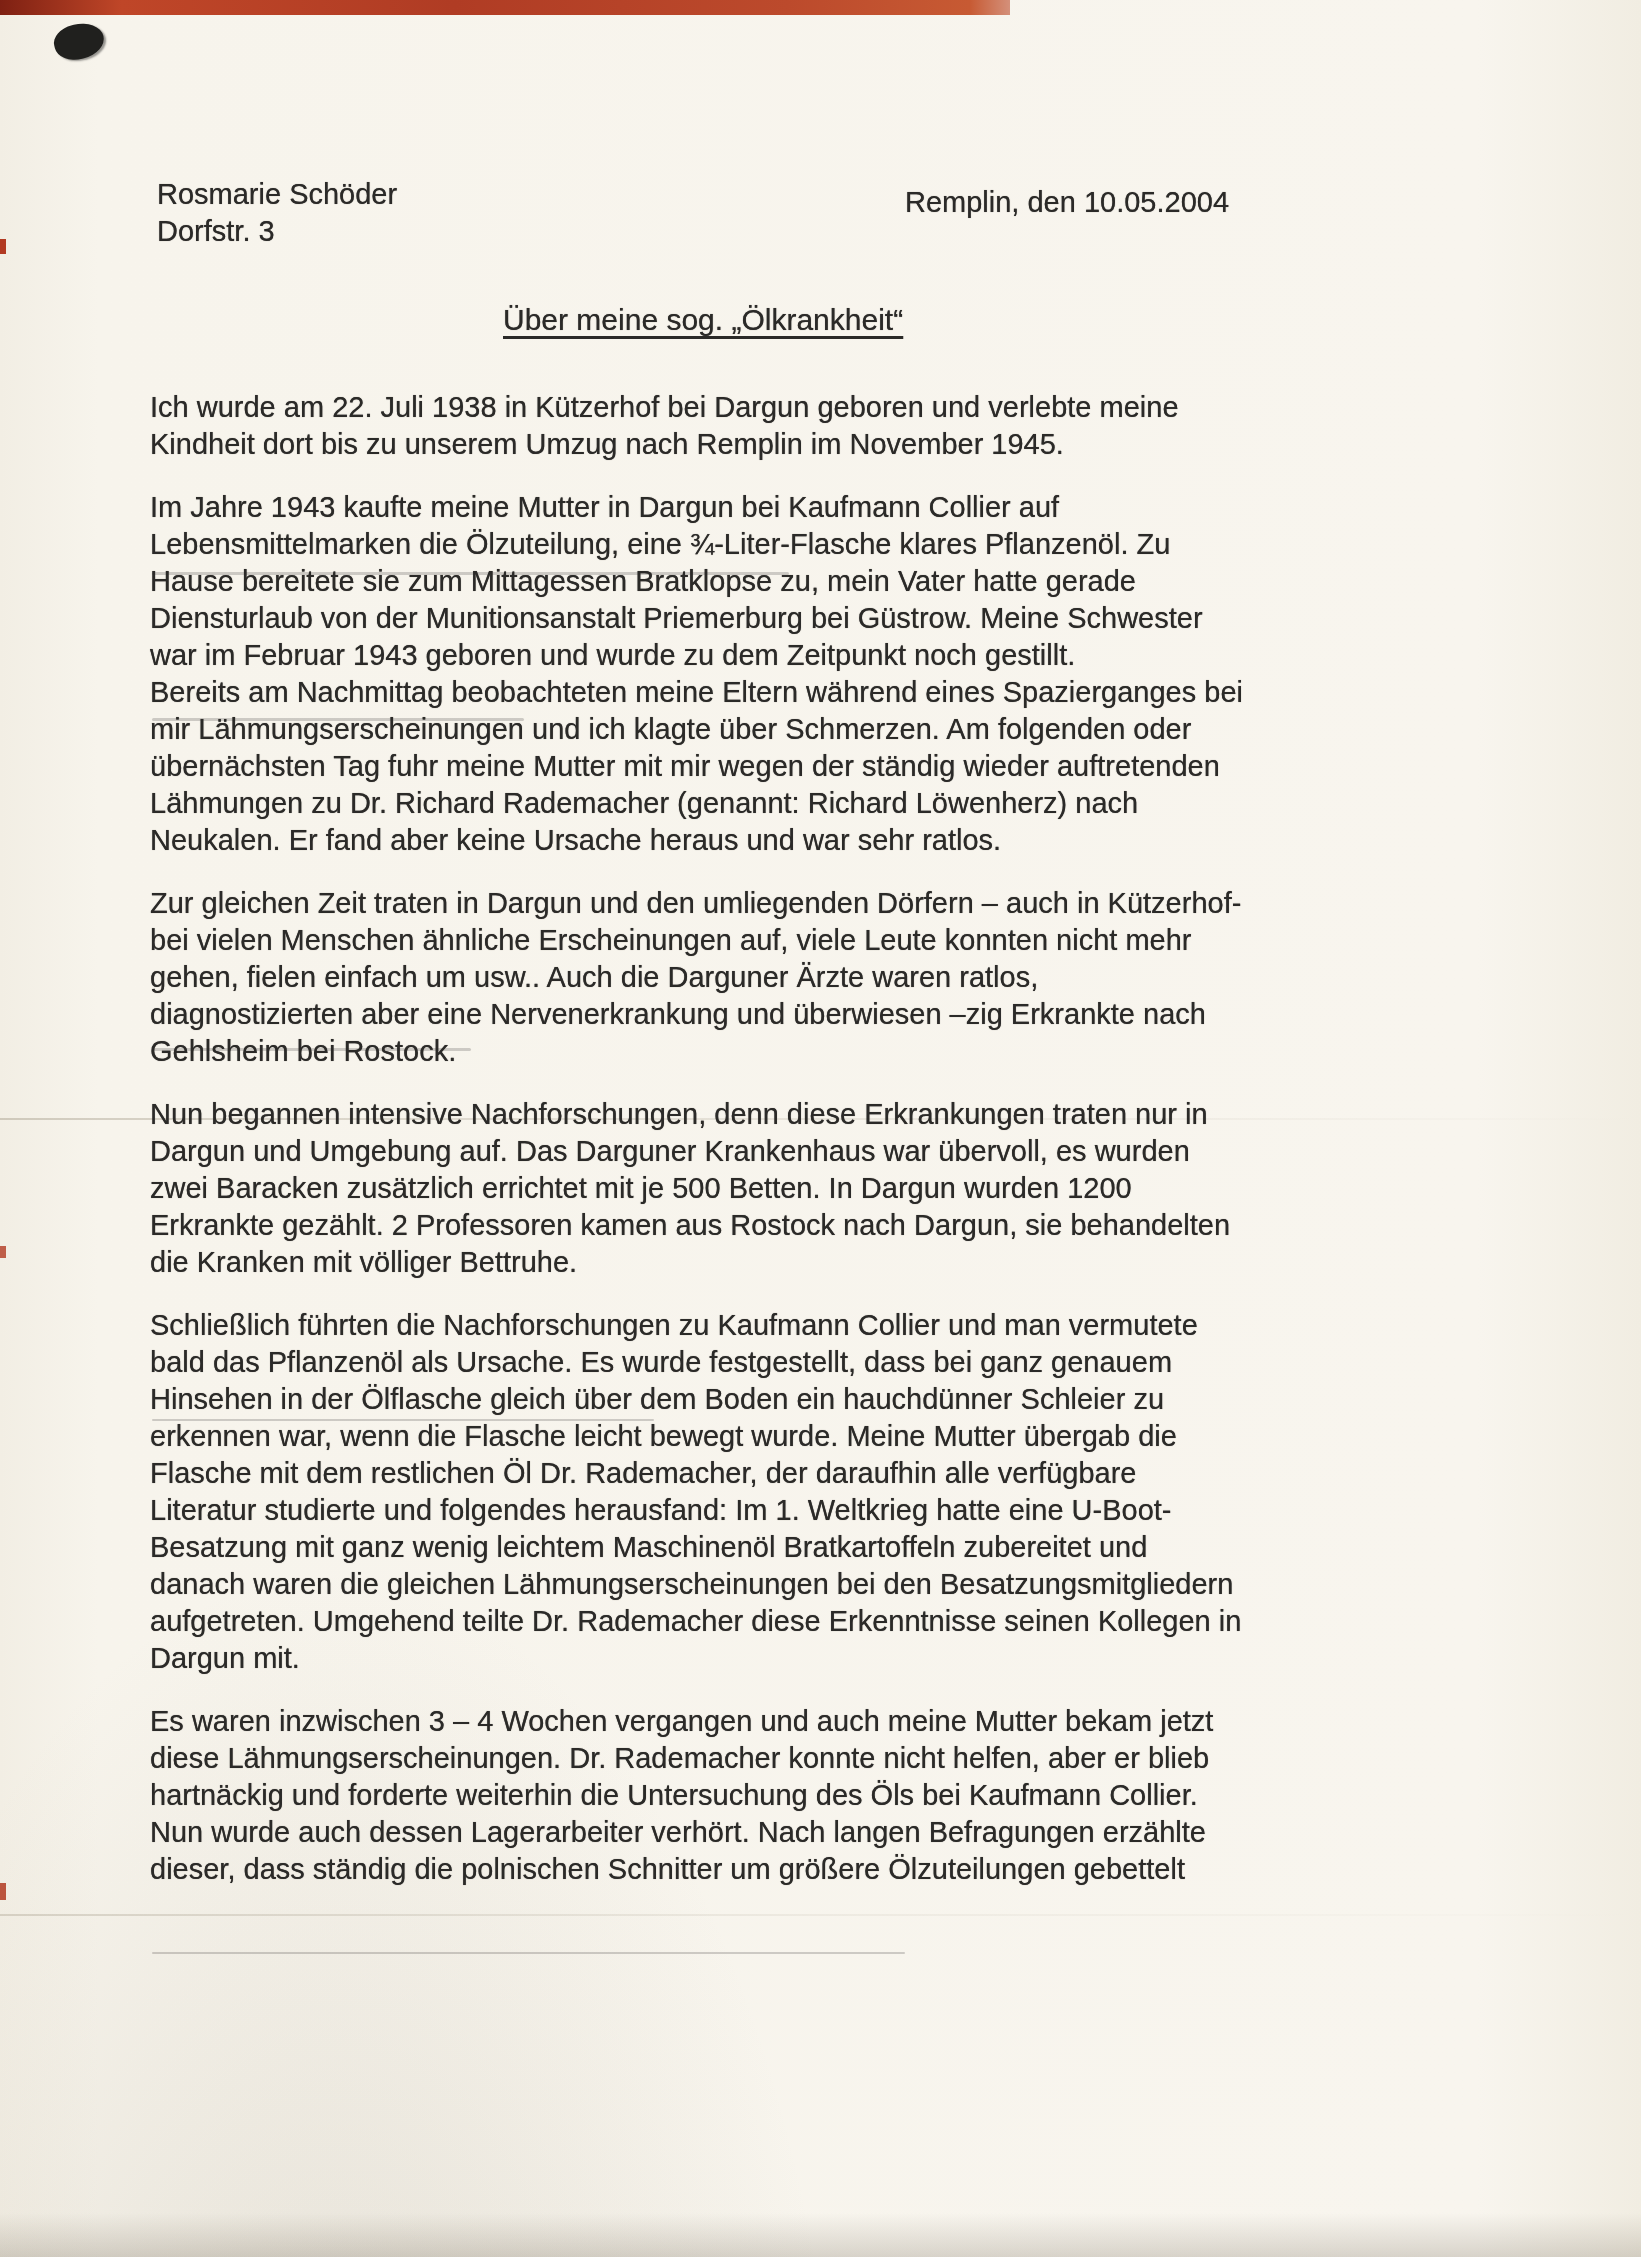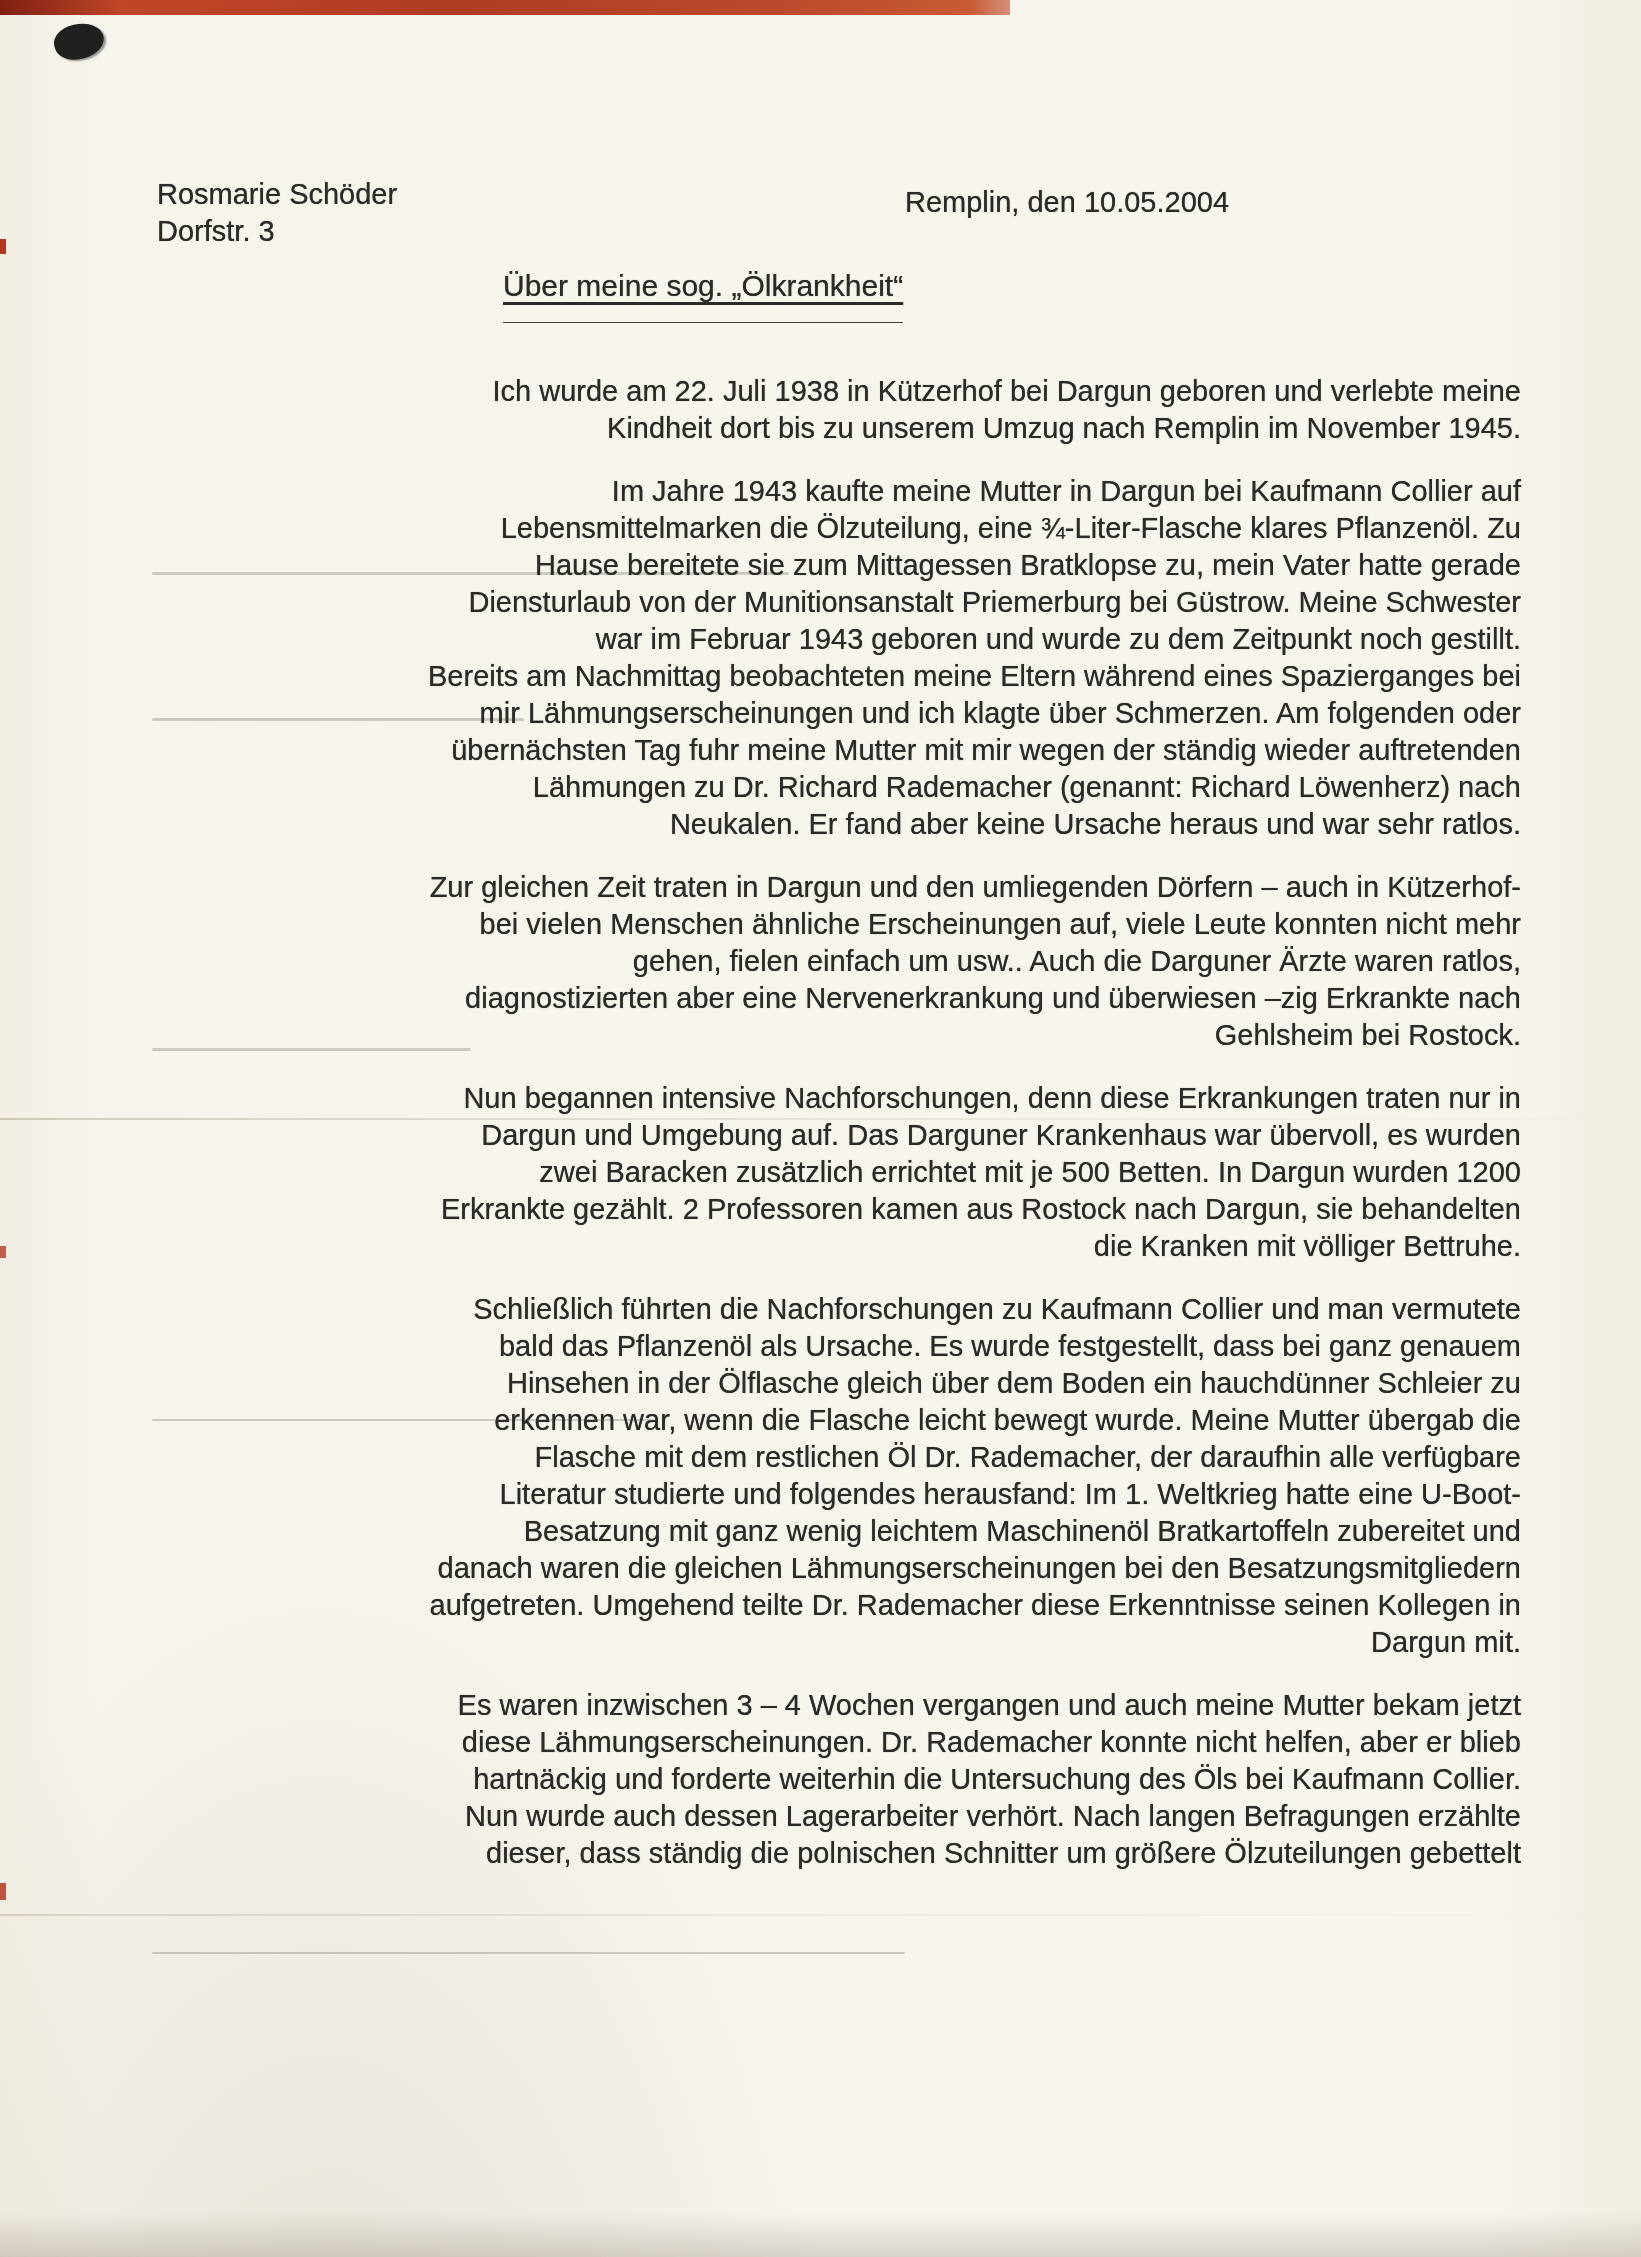--- a/index.html
+++ b/index.html
@@ -22,32 +22,31 @@
     width: 1371px;
     font-size: 29px;
     line-height: 37px;
     text-shadow: 0 0 0.7px rgba(45,42,40,0.85);
   }
   .letter-head { position: relative; height: 73px; }
   .sender div { white-space: pre; margin-left: 7px; }
   .dateline { position: absolute; left: 755px; top: 8px; white-space: pre; }
   .doc-title {
     display: inline-block;
-    margin: 18px 0 50px 353px;
+    margin: 52px 0 50px 353px;
     font-size: 30px;
     text-decoration: underline;
     text-underline-offset: 5.8px;
     border-bottom: 1.9px solid rgba(43,42,40,0.9);
-    padding-bottom: 18px;
+    padding-bottom: 0;
     white-space: pre;
   }
   .body-text p {
     margin: 0 0 26px 0;
     white-space: pre;
-    text-align: right;
   }
   
   .scan-strip {
     position: absolute; left: 0; top: 0; width: 1010px; height: 14.5px;
     background: linear-gradient(90deg, #7e2012, #bf4628 12%, #b03c24 45%, #bc4a2c 78%, #c75a33 96%, #d4907a);
   }
   .scan-blotch {
     position: absolute; left: 54px; top: 24px; width: 50px; height: 35px;
     background: #20201e; border-radius: 46% 54% 50% 50%;
     transform: rotate(-14deg);

